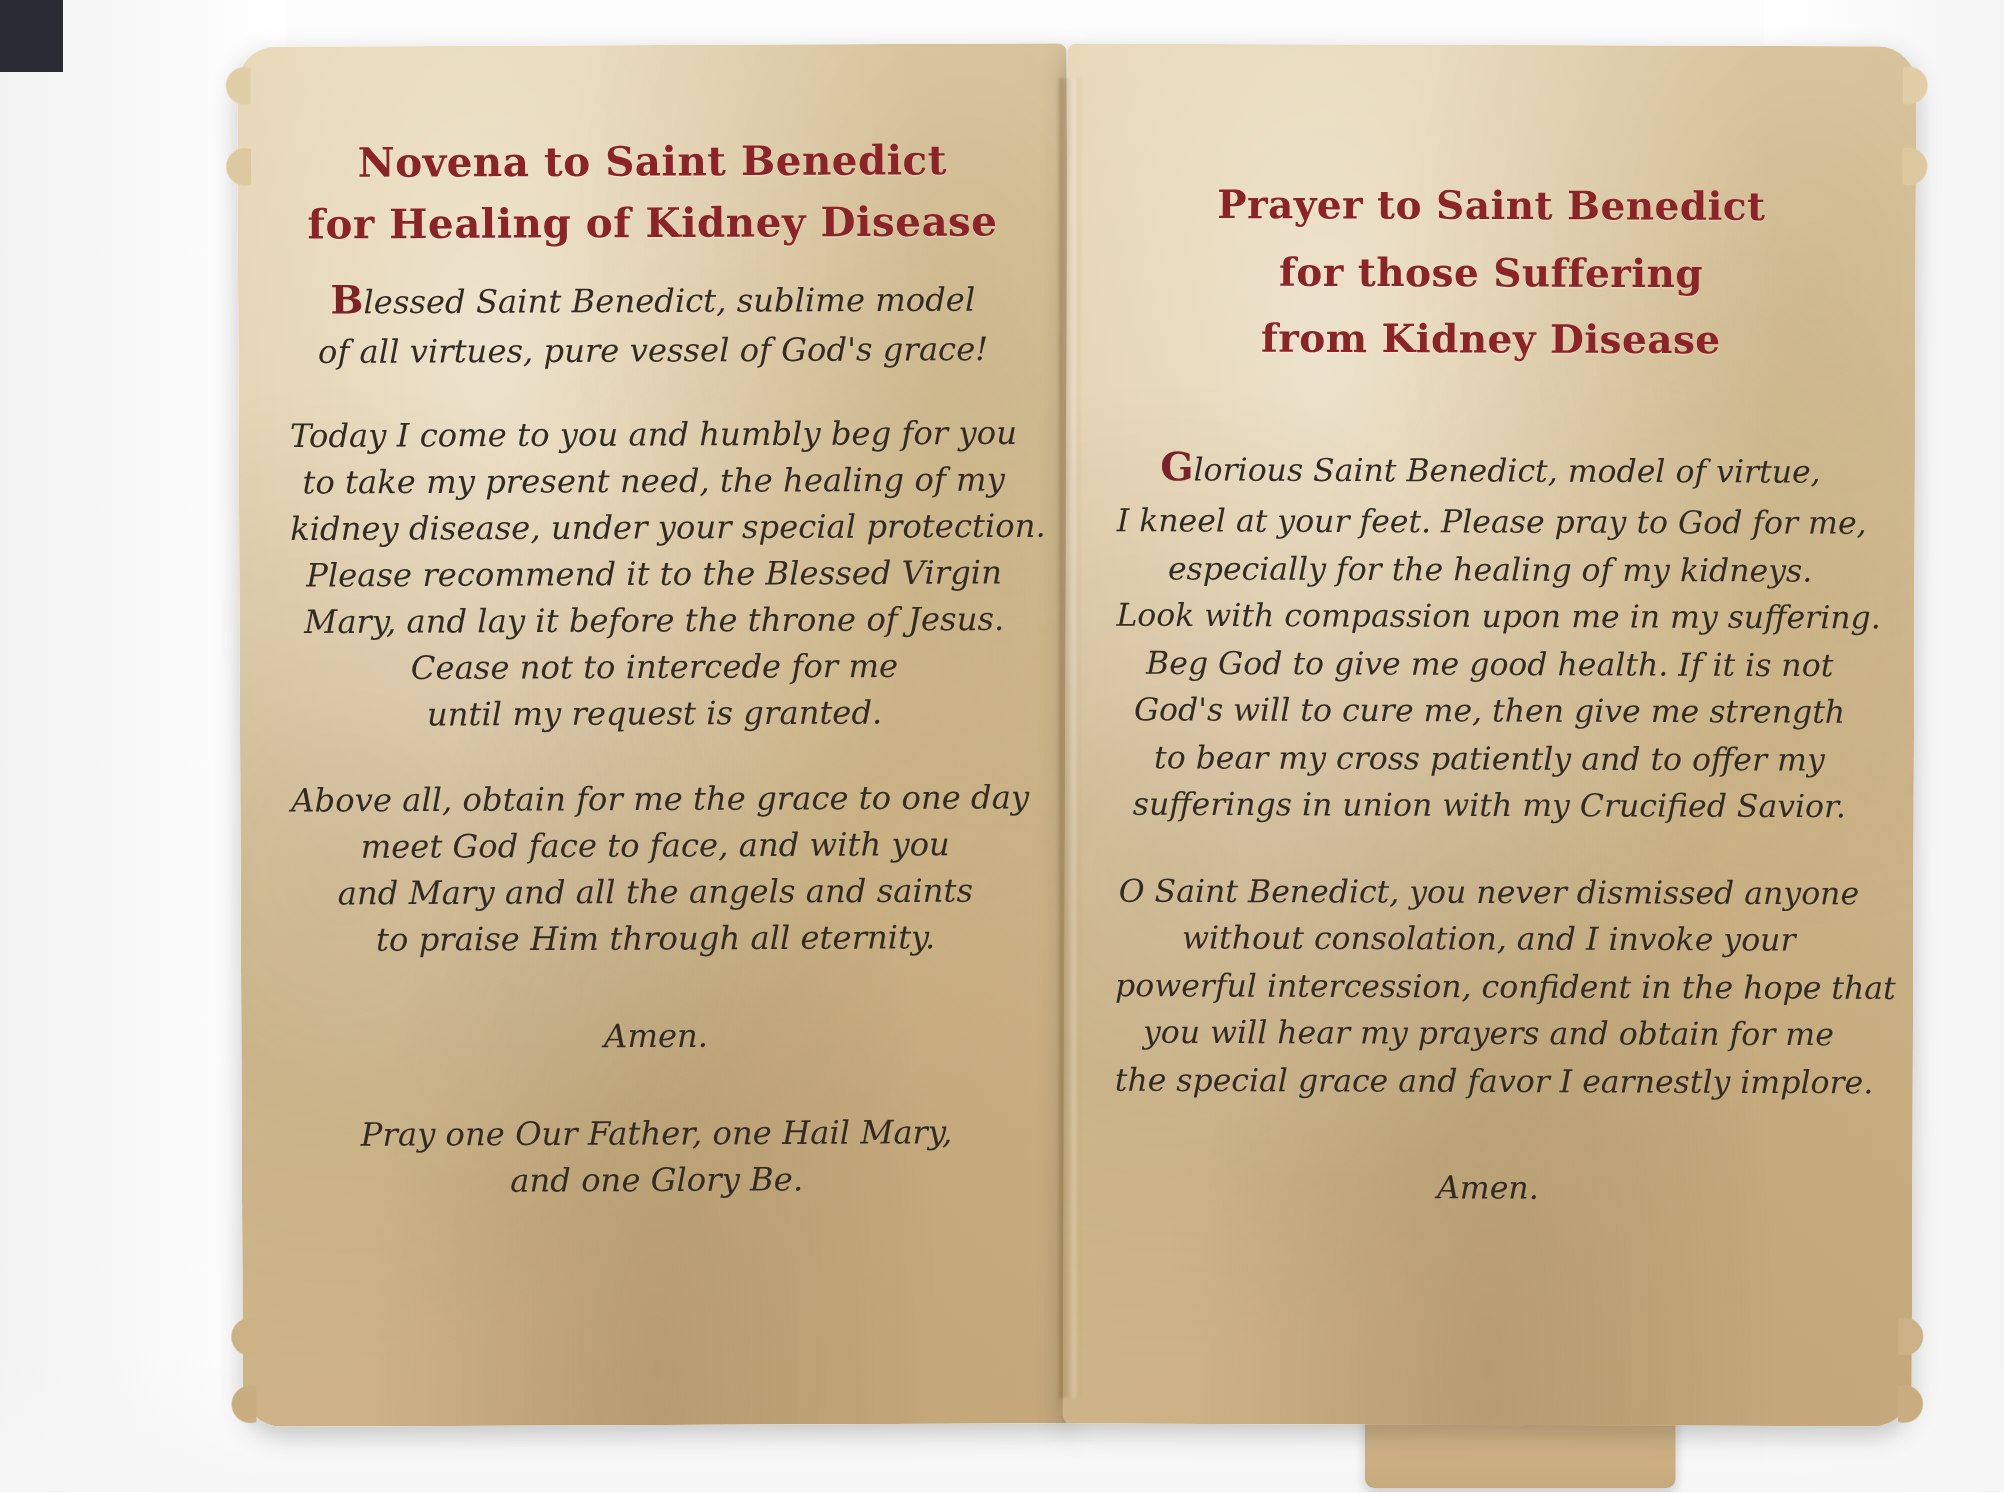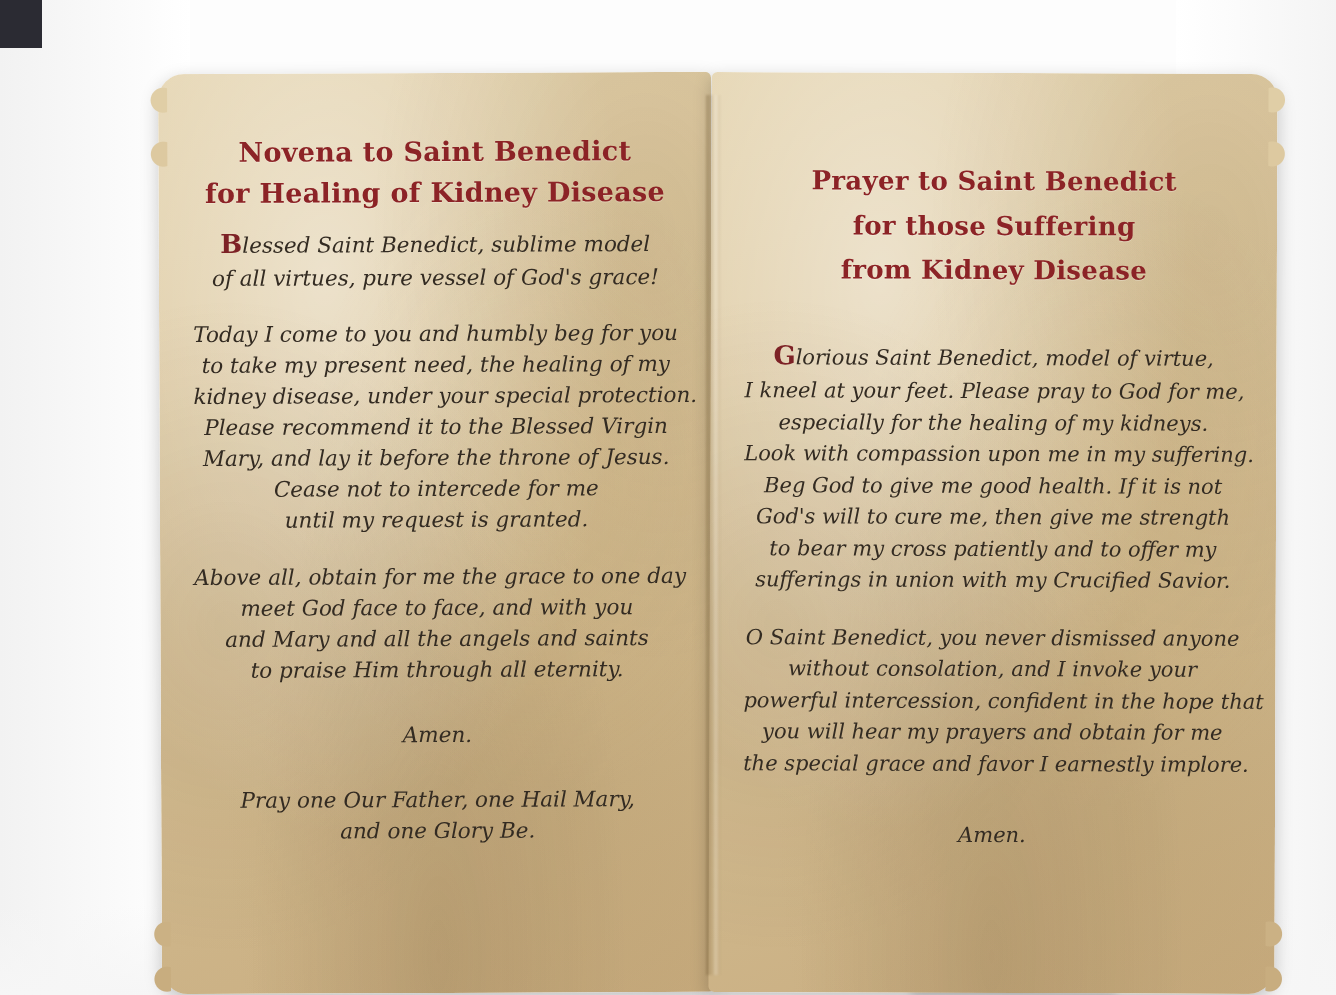--- a/index.html
+++ b/index.html
@@ -47,21 +47,20 @@
     background: #2b2b33;
   }
 
   
   .card {
     position: absolute;
     left: 22px;
     top: 30px;
     width: 1254px;
     height: 920px;
-    margin-top: 43px;
   }
 
   .leaf {
     position: absolute;
     top: 0;
     height: 920px;
     background:
       radial-gradient(ellipse at 30% 22%, rgba(255,255,255,0.45) 0%, rgba(255,255,255,0) 55%),
       radial-gradient(ellipse at 75% 80%, rgba(150,120,70,0.18) 0%, rgba(150,120,70,0) 60%),
       linear-gradient(160deg, #e3d2ac 0%, #ddc9a0 25%, #d6c096 50%, #cdb488 78%, #c9ad80 100%);

